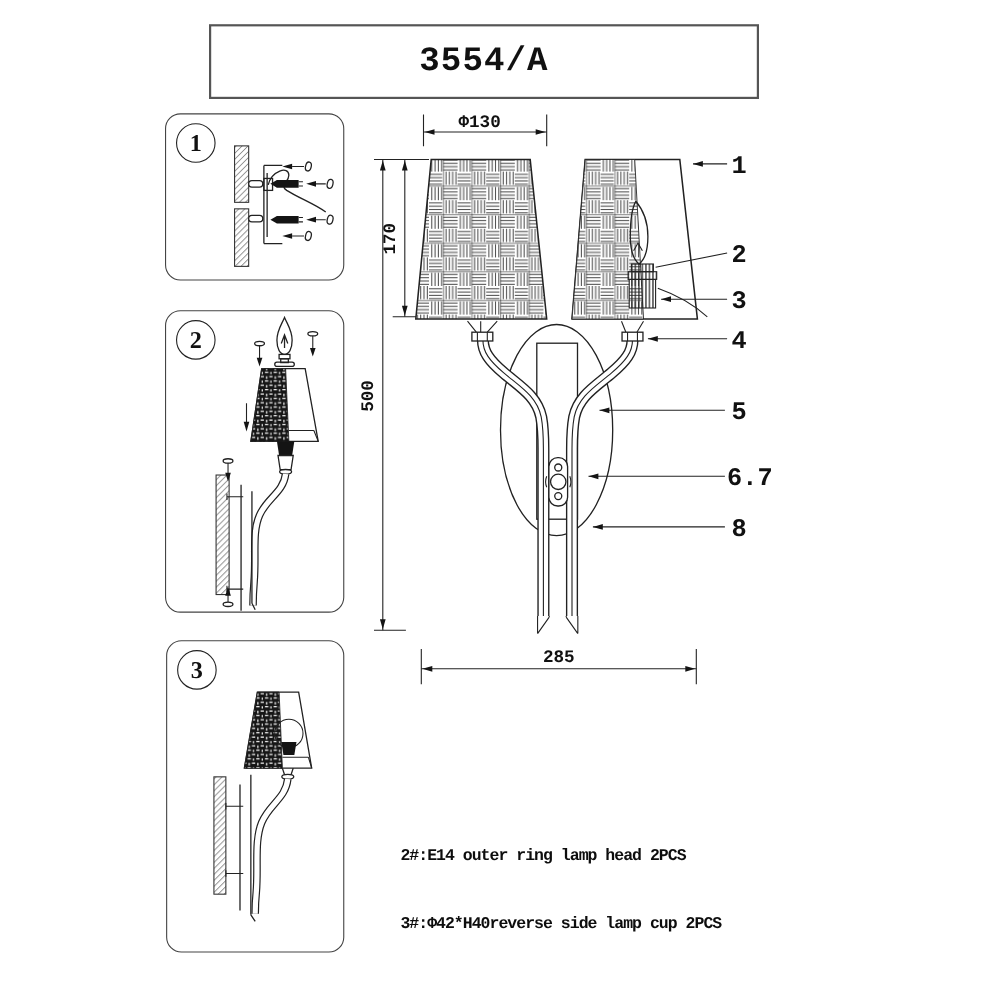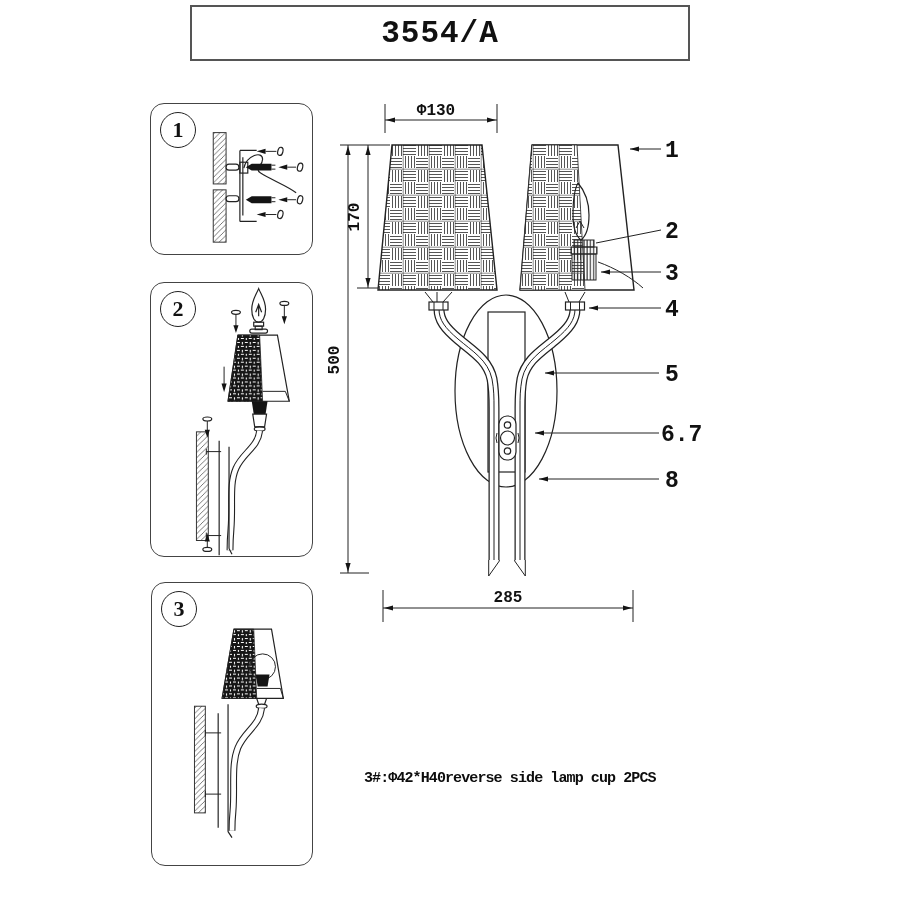--- a/index.html
+++ b/index.html
@@ -1,18 +1,18 @@
 <!DOCTYPE html>
 <html><head>
 <meta charset="utf-8">
 <style>
   html,body{margin:0;padding:0;background:#fff;}
   body{width:900px;height:900px;font-family:"Liberation Mono",monospace;}
   .page{position:relative;width:900px;height:900px;background:#fff;overflow:hidden;}
-  .title-box{position:absolute;left:190px;top:5px;width:500px;height:56px;border:2px solid #555;
+  .title-box{position:absolute;left:190px;top:22px;width:500px;height:68px;border:2px solid #555;
     display:flex;align-items:center;justify-content:center;box-sizing:border-box;}
   .title-box span{font-size:31px;font-weight:bold;color:#111;letter-spacing:1px;}
   .panel{position:absolute;border:1.6px solid #444;border-radius:14px;background:#fff;box-sizing:border-box;}
   .badge{position:absolute;left:9px;top:8px;width:34px;height:34px;border:1.8px solid #222;border-radius:50%;
     display:flex;align-items:center;justify-content:center;
     font-family:"Liberation Serif",serif;font-weight:bold;font-size:22px;color:#111;z-index:2;}
   .panel svg{position:absolute;left:0;top:0;width:100%;height:100%;}
   .main-drawing{position:absolute;left:328px;top:88px;width:392px;height:542px;}
   .parts-list{position:absolute;left:364px;top:727px;color:#0d0d0d;font-weight:bold;
     font-size:15px;line-height:20.8px;letter-spacing:-0.9px;white-space:pre;}
@@ -288,20 +288,21 @@
       <polygon class="arrow" points="535,433 544,430.4 544,435.6"></polygon>
       <text class="callout" x="661" y="441">6.7</text>
 
       <line x1="539" y1="479" x2="659" y2="479" class="thin"></line>
       <polygon class="arrow" points="539,479 548,476.4 548,481.6"></polygon>
       <text class="callout" x="665" y="487">8</text>
     </g>
   </svg>
 
   <div class="parts-list">
+    <div>2#:E14 outer ring lamp head 2PCS</div>
     <div>3#:Φ42*H40reverse side lamp cup 2PCS</div>
     
     
     
     
     
   </div>
 
 </div>
 

